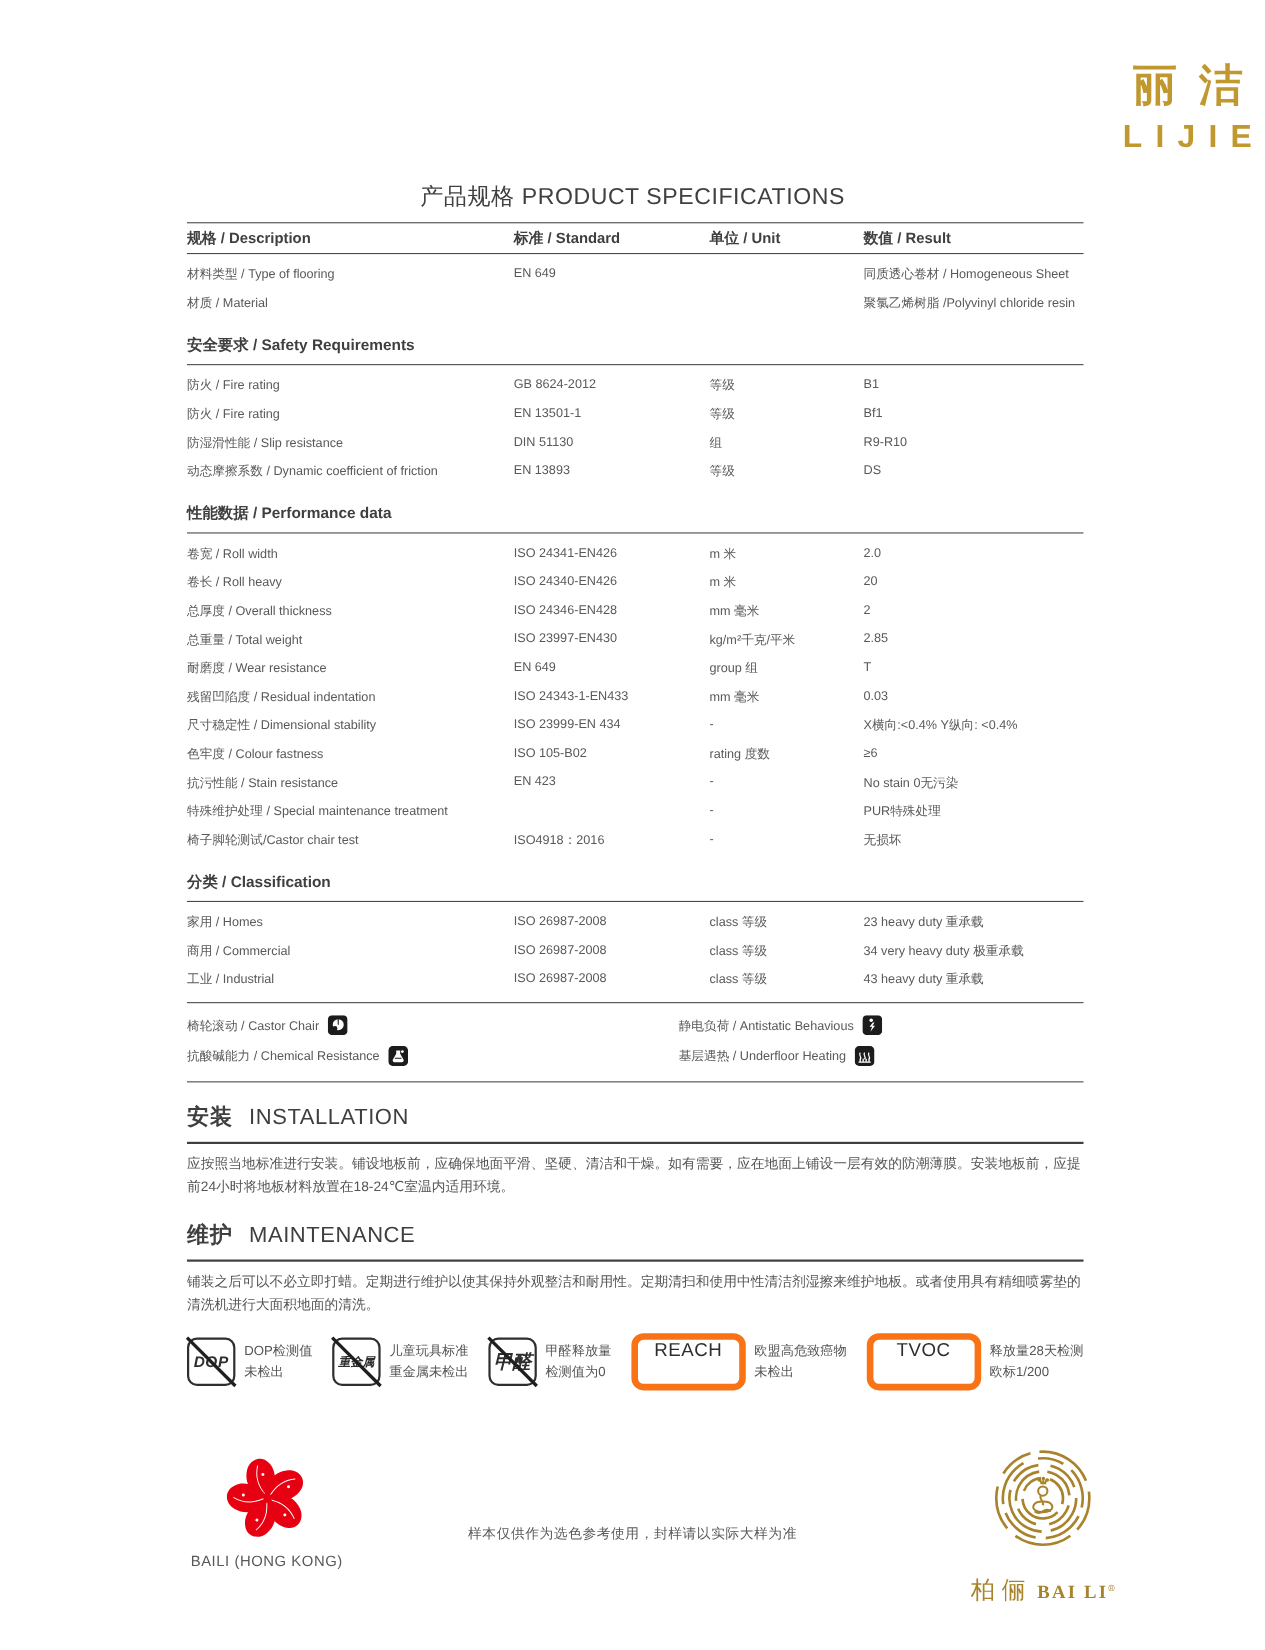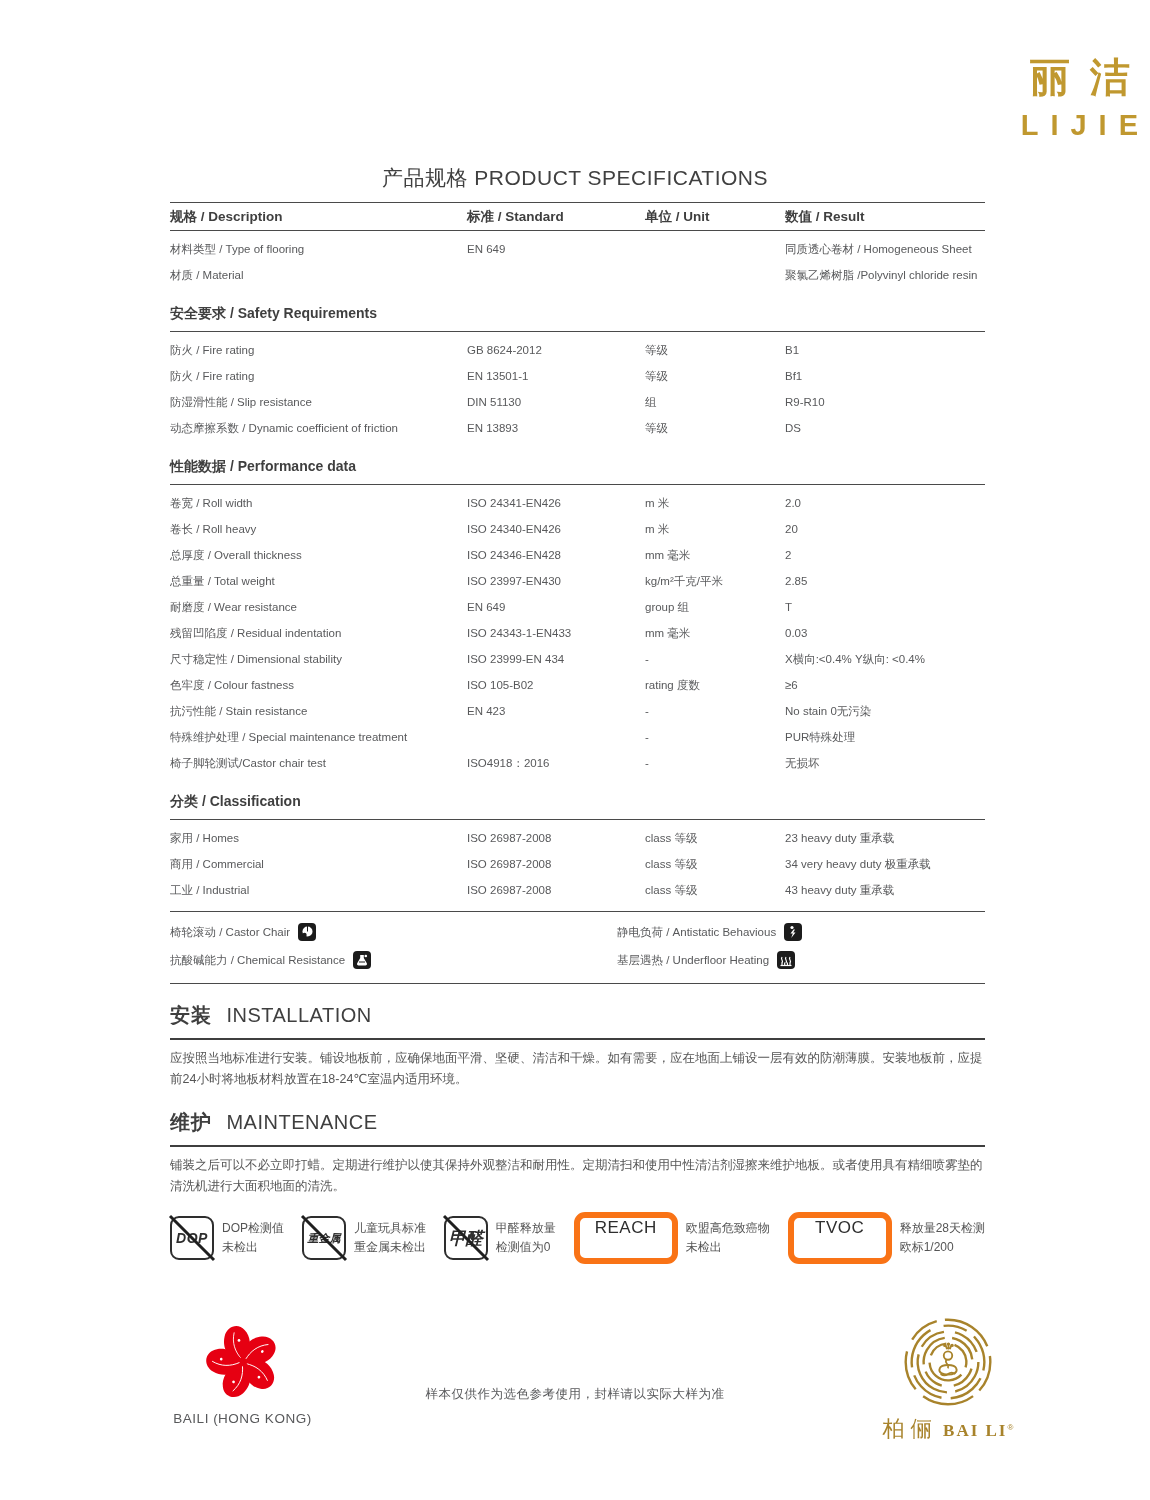--- a/index.html
+++ b/index.html
@@ -68,21 +68,21 @@
     display:flex; justify-content:center;
     font-size:17px; color:#2e2e2e; letter-spacing:0.5px; flex:none; font-weight:500;
   }
   .badge-text { margin-left:8px; font-size:12px; color:#555; line-height:1.55; }
 
   
   .footer-left { position:absolute; left:160px; top:1322px; width:165px; text-align:center; }
   .footer-left .lbl { font-size:13.5px; color:#58595b; margin-top:5px; letter-spacing:0.5px; }
   .footer-note { position:absolute; left:0; right:0; top:1386px; text-align:center; font-size:12.5px; color:#58595b; letter-spacing:0.5px;}
   .footer-right { position:absolute; left:868px; top:1316px; width:160px; text-align:center; color:var(--gold2); }
-  .footer-right .logotype { margin-top:2px; white-space:nowrap; }
+  .footer-right .logotype { margin-top:18px; white-space:nowrap; }
   .footer-right .cn { font-size:22px; letter-spacing:6px; }
   .footer-right .en { font-size:17px; font-family:"Liberation Serif","DejaVu Serif",serif; letter-spacing:2px; font-weight:bold;}
   .footer-right sup { font-size:8px; }
 </style>
 </head>
 <body style="--gold: #C0982F; --gold2: #A8832B;">
 
 <div class="page">
 
   <div class="brand">

